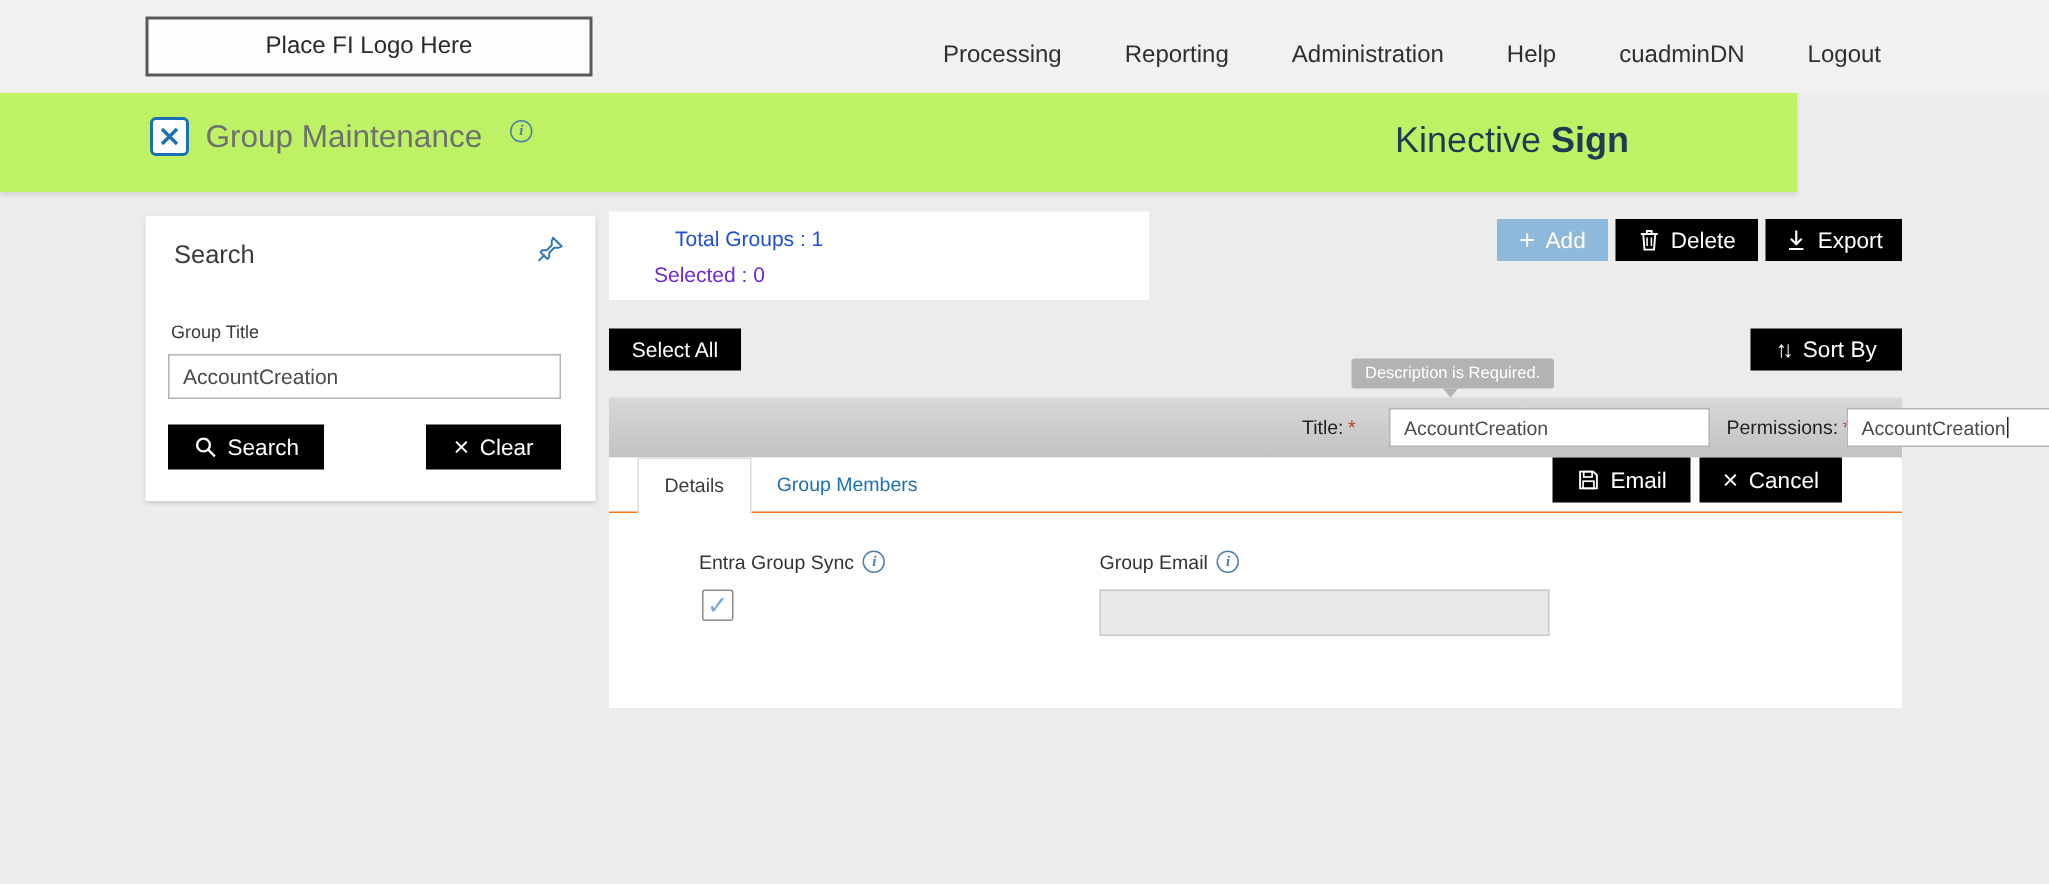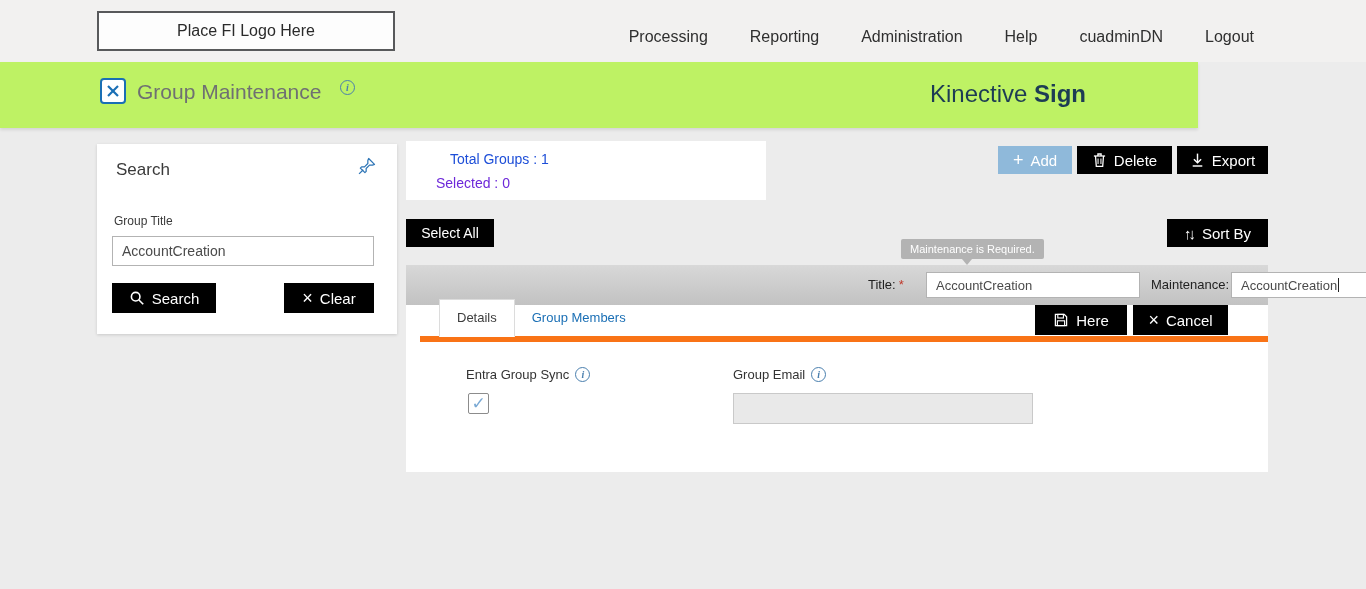--- a/index.html
+++ b/index.html
@@ -69,21 +69,21 @@
   .row-label { position:absolute; top:12px; font-size:13px; color:#222; }
   .req { color:#c0392b; margin-left:3px; }
   .title-label-box { left:462px; width:52px; text-align:left; }
   .title-input { position:absolute; left:520px; top:7px; width:214px; height:26px; font-size:13px; }
   .desc-label-box { left:745px; }
   .desc-input { position:absolute; left:825px; top:7px; width:288px; height:26px; font-size:13px; }
   .caret { display:inline-block; width:1px; height:14px; background:#222; margin-left:1px; }
 
   
   .panel { position:absolute; left:406px; top:305px; width:862px; height:167px; background:#fff; }
-  .tabstrip { position:relative; height:37px; border-bottom:6px solid #f97316; display:flex; align-items:flex-end;margin-left:14px; }
+  .tabstrip { position:relative; height:37px; border-bottom:1px solid #f97316; display:flex; align-items:flex-start; }
   .tab { padding:0 17px; line-height:36px; font-size:13px; color:#1a6fb5; cursor:pointer; }
   .tab.first { margin-left:19px; }
   .tab.active { color:#3c3c3c; background:#fff; border:1px solid #dcdcdc; border-bottom:1px solid #fff;
                 margin-bottom:-1px; }
   .save-btn   { position:absolute; right:141px; top:0; width:92px; height:30px; font-size:15px; }
   .cancel-btn { position:absolute; right:40px;  top:0; width:95px; height:30px; font-size:15px; }
 
   .field-label { position:absolute; font-size:13px; color:#333; display:flex; align-items:center; gap:6px; }
   .entra-label { left:60px; top:62px; }
   .email-label { left:327px; top:62px; }
@@ -190,54 +190,54 @@
 
   <button class="btn select-all-btn">
     <span>Select All</span>
   </button>
   <button class="btn sort-by-btn">
     <span class="sort-glyph">↑↓</span>
     <span>Sort By</span>
   </button>
 
   <div class="tooltip">
-    <span>Maintenance is Required.</span>
+    <span>Description is Required.</span>
   </div>
   <div class="tooltip-arrow"></div>
 
   <div class="row-header">
     <div class="row-label title-label-box">
       <span>Title:</span><span class="req">*</span>
     </div>
     <div class="fake-input title-input">
       <span>AccountCreation</span>
     </div>
     <div class="row-label desc-label-box">
-      <span>Maintenance:</span><span class="req">*</span>
+      <span>Permissions:</span><span class="req">*</span>
     </div>
     <div class="fake-input desc-input">
       <span>AccountCreation</span>
       <span class="caret"></span>
     </div>
 
   </div>
 
   <div class="panel">
     <div class="tabstrip">
       <div class="tab first active">Details</div>
       <div class="tab">Group Members</div>
       <button class="btn save-btn">
         <span>
           <svg width="16" height="16" viewBox="0 0 20 20">
             <path d="M3 3 H14 L17 6 V17 H3 Z" fill="none" stroke="#fff" stroke-width="1.6"></path>
             <rect x="6" y="3" width="7" height="4.5" fill="none" stroke="#fff" stroke-width="1.4"></rect>
             <rect x="5.5" y="11" width="9" height="6" fill="none" stroke="#fff" stroke-width="1.4"></rect>
           </svg>
         </span>
-        <span>Here</span>
+        <span>Email</span>
       </button>
       <button class="btn cancel-btn">
         <span class="glyph">×</span>
         <span>Cancel</span>
       </button>
     </div>
 
     <div class="field-label entra-label">
       <span>Entra Group Sync</span>
       <span class="info-badge">i</span>

